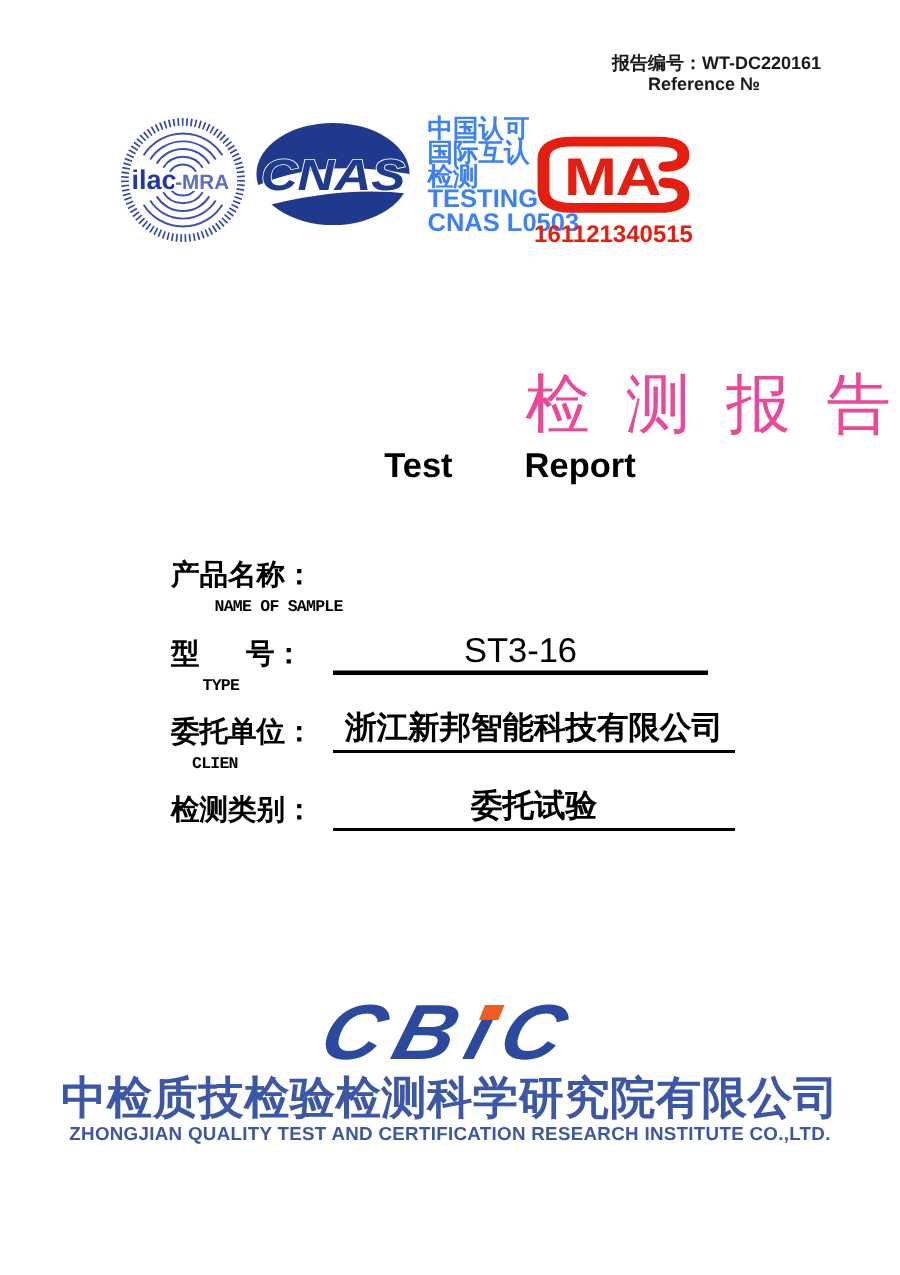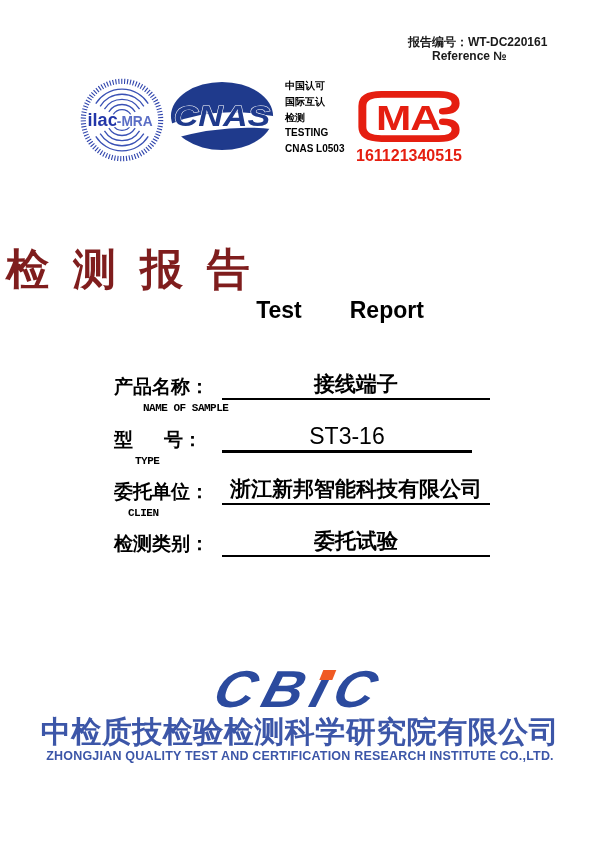--- a/index.html
+++ b/index.html
@@ -6,26 +6,26 @@
   .page{
     position:relative;width:600px;height:850px;margin:0 auto;background:#ffffff;
     font-family:"Liberation Sans",sans-serif;color:#000;overflow:hidden;
   }
   
   .ref{position:absolute;left:408px;top:35px;font-size:12px;font-weight:bold;line-height:14px;color:#1a1a1a;}
   .ref .ref2{margin-left:24px;}
   
   .ilac{position:absolute;left:79px;top:77px;}
   .cnas{position:absolute;left:170px;top:81px;}
-  .certtext{position:absolute;left:285px;top:78px;font-size:10px;font-weight:bold;color:#000000;line-height:15.8px;white-space:nowrap;}
+  .certtext{position:absolute;left:285px;top:78px;font-size:17px;font-weight:bold;color:#3b82f6;line-height:15.8px;white-space:nowrap;}
   .cma{position:absolute;left:356px;top:90px;width:106px;text-align:center;}
   .cma-number{font-size:16px;font-weight:bold;color:#e51e10;letter-spacing:0px;margin-top:0px;white-space:nowrap;}
   
-  .title-zh{position:absolute;top:241px;left:0;width:100%;text-align:left;
-    font-size:43px;font-weight:bold;letter-spacing:6px;padding-left:6px;box-sizing:border-box;color:#7f1d1d;}
+  .title-zh{position:absolute;top:241px;left:0;width:100%;text-align:right;
+    font-size:43px;font-weight:normal;letter-spacing:6px;padding-left:6px;box-sizing:border-box;color:#ec4899;}
   .title-en{position:absolute;top:297px;left:0;width:100%;display:flex;justify-content:center;gap:48px;
     font-size:23px;font-weight:bold;color:#000;padding-left:40px;}
   
   .fields{position:absolute;left:114px;top:371px;width:376px;}
   .frow{margin-bottom:9px;}
   .fline{display:flex;align-items:flex-end;gap:16px;}
   .flabel{width:92px;flex:0 0 92px;font-size:19px;font-weight:bold;line-height:26px;white-space:nowrap;}
   .flabel.split{display:flex;justify-content:space-between;padding-right:4px;box-sizing:border-box;}
   .fvalue{flex:1;text-align:center;border-bottom:2px solid #000;font-size:21px;font-weight:bold;
     line-height:26px;padding-bottom:1px;}
@@ -102,21 +102,20 @@
   <div class="title-en">
     <span>Test</span>
     <span>Report</span>
   </div>
 
   <div class="fields">
 
     <div class="frow">
       <div class="fline">
         <div class="flabel">产品名称：</div>
-        <div class="fvalue">接线端子</div>
       </div>
       <div class="fsub">NAME OF SAMPLE</div>
     </div>
 
     <div class="frow short">
       <div class="fline">
         <div class="flabel split">
           <span>型</span>
           <span>号：</span>
         </div>

